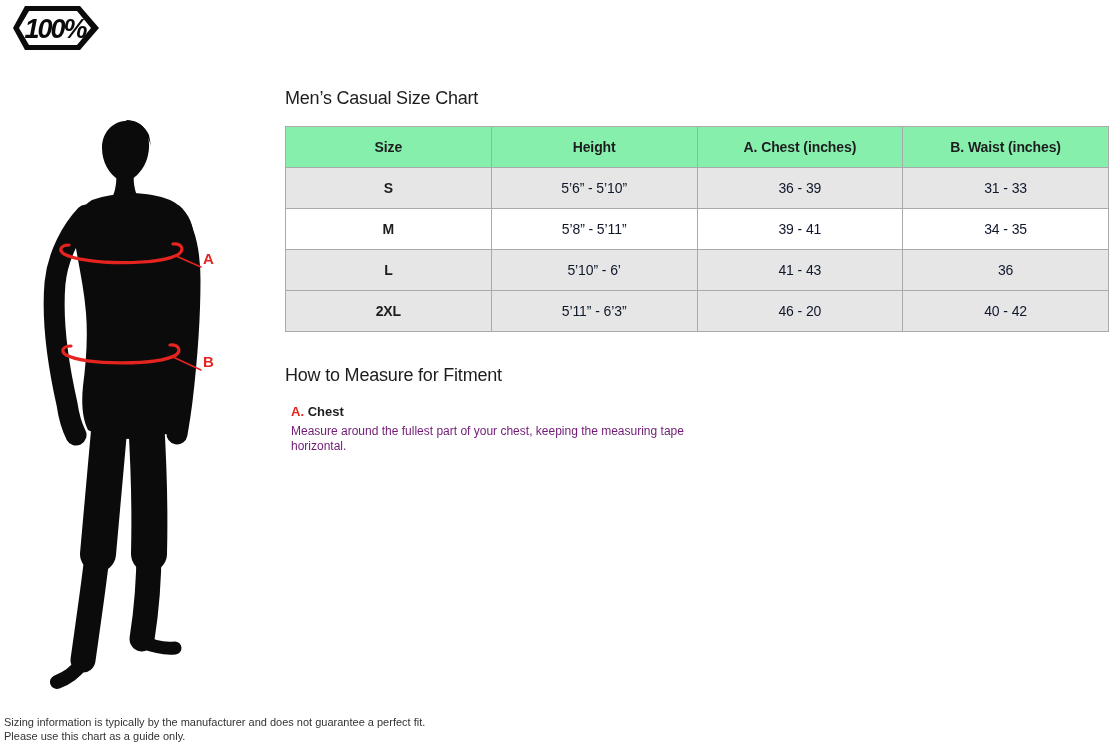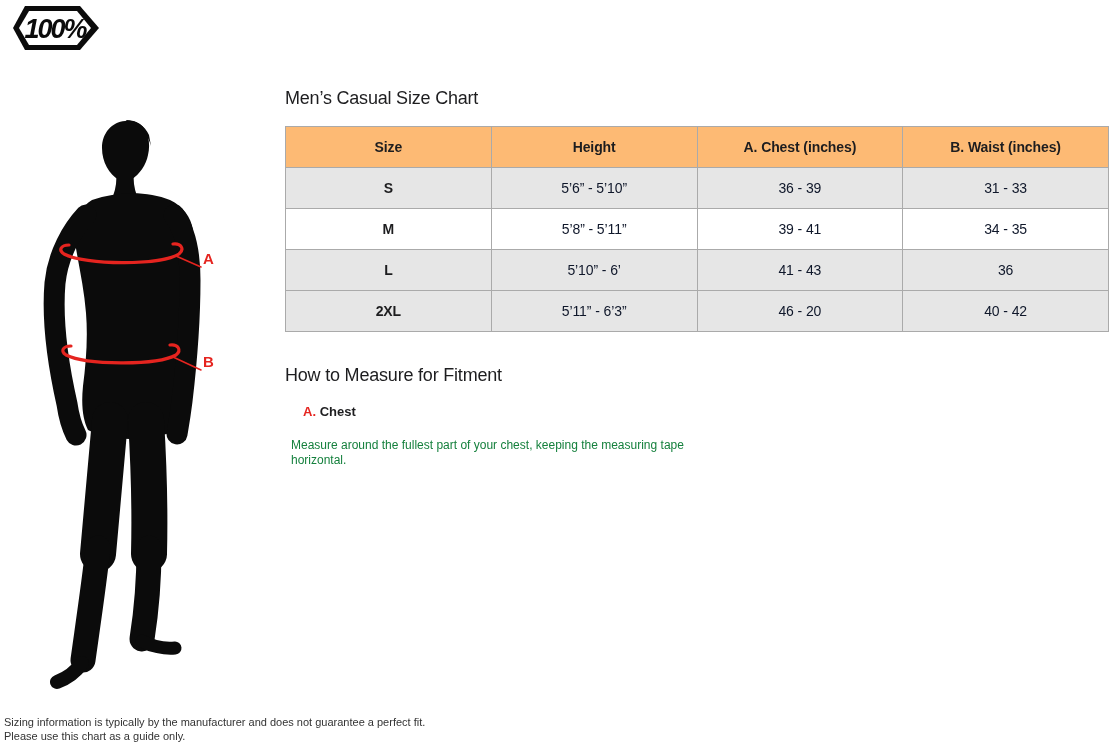--- a/index.html
+++ b/index.html
@@ -49,42 +49,42 @@
     border: 1px solid #aaaaaa;
     text-align: center;
     vertical-align: middle;
     height: 41px;
     font-size: 14px;
     color: #0f172a;
     padding: 0 4px;
     letter-spacing: -0.1px;
   }
   .size-table th {
-    background: #fdba74;
+    background: #86efac;
     color: #1d1d1f;
     font-weight: bold;
   }
   .size-table tr.alt td { background: #e6e6e6; }
   .size-table td.size-cell { font-weight: bold; color: #1d1d1f; }
 
   .measure-section { margin-top: 33px; }
   .measure-grid {
     display: grid;
     grid-template-columns: 424px 1fr;
     column-gap: 6px;
     margin-top: 18px;
     padding-left: 6px;
   }
-  .measure-item-title { font-size: 13px; font-weight: bold; color: #1d1d1f; margin-left: 12px; }
+  .measure-item-title { font-size: 13px; font-weight: bold; color: #1d1d1f; }
   .measure-letter { color: #e5241f; }
   .measure-desc {
     font-size: 12px;
-    color: #15803d;
+    color: #701a75;
     line-height: 15px;
-    margin-top: 19px;
+    margin-top: 5px;
     max-width: 396px;
   }
 
   .footer {
     position: absolute;
     left: 4px;
     top: 715px;
     font-size: 11px;
     color: #333333;
     line-height: 14px;

